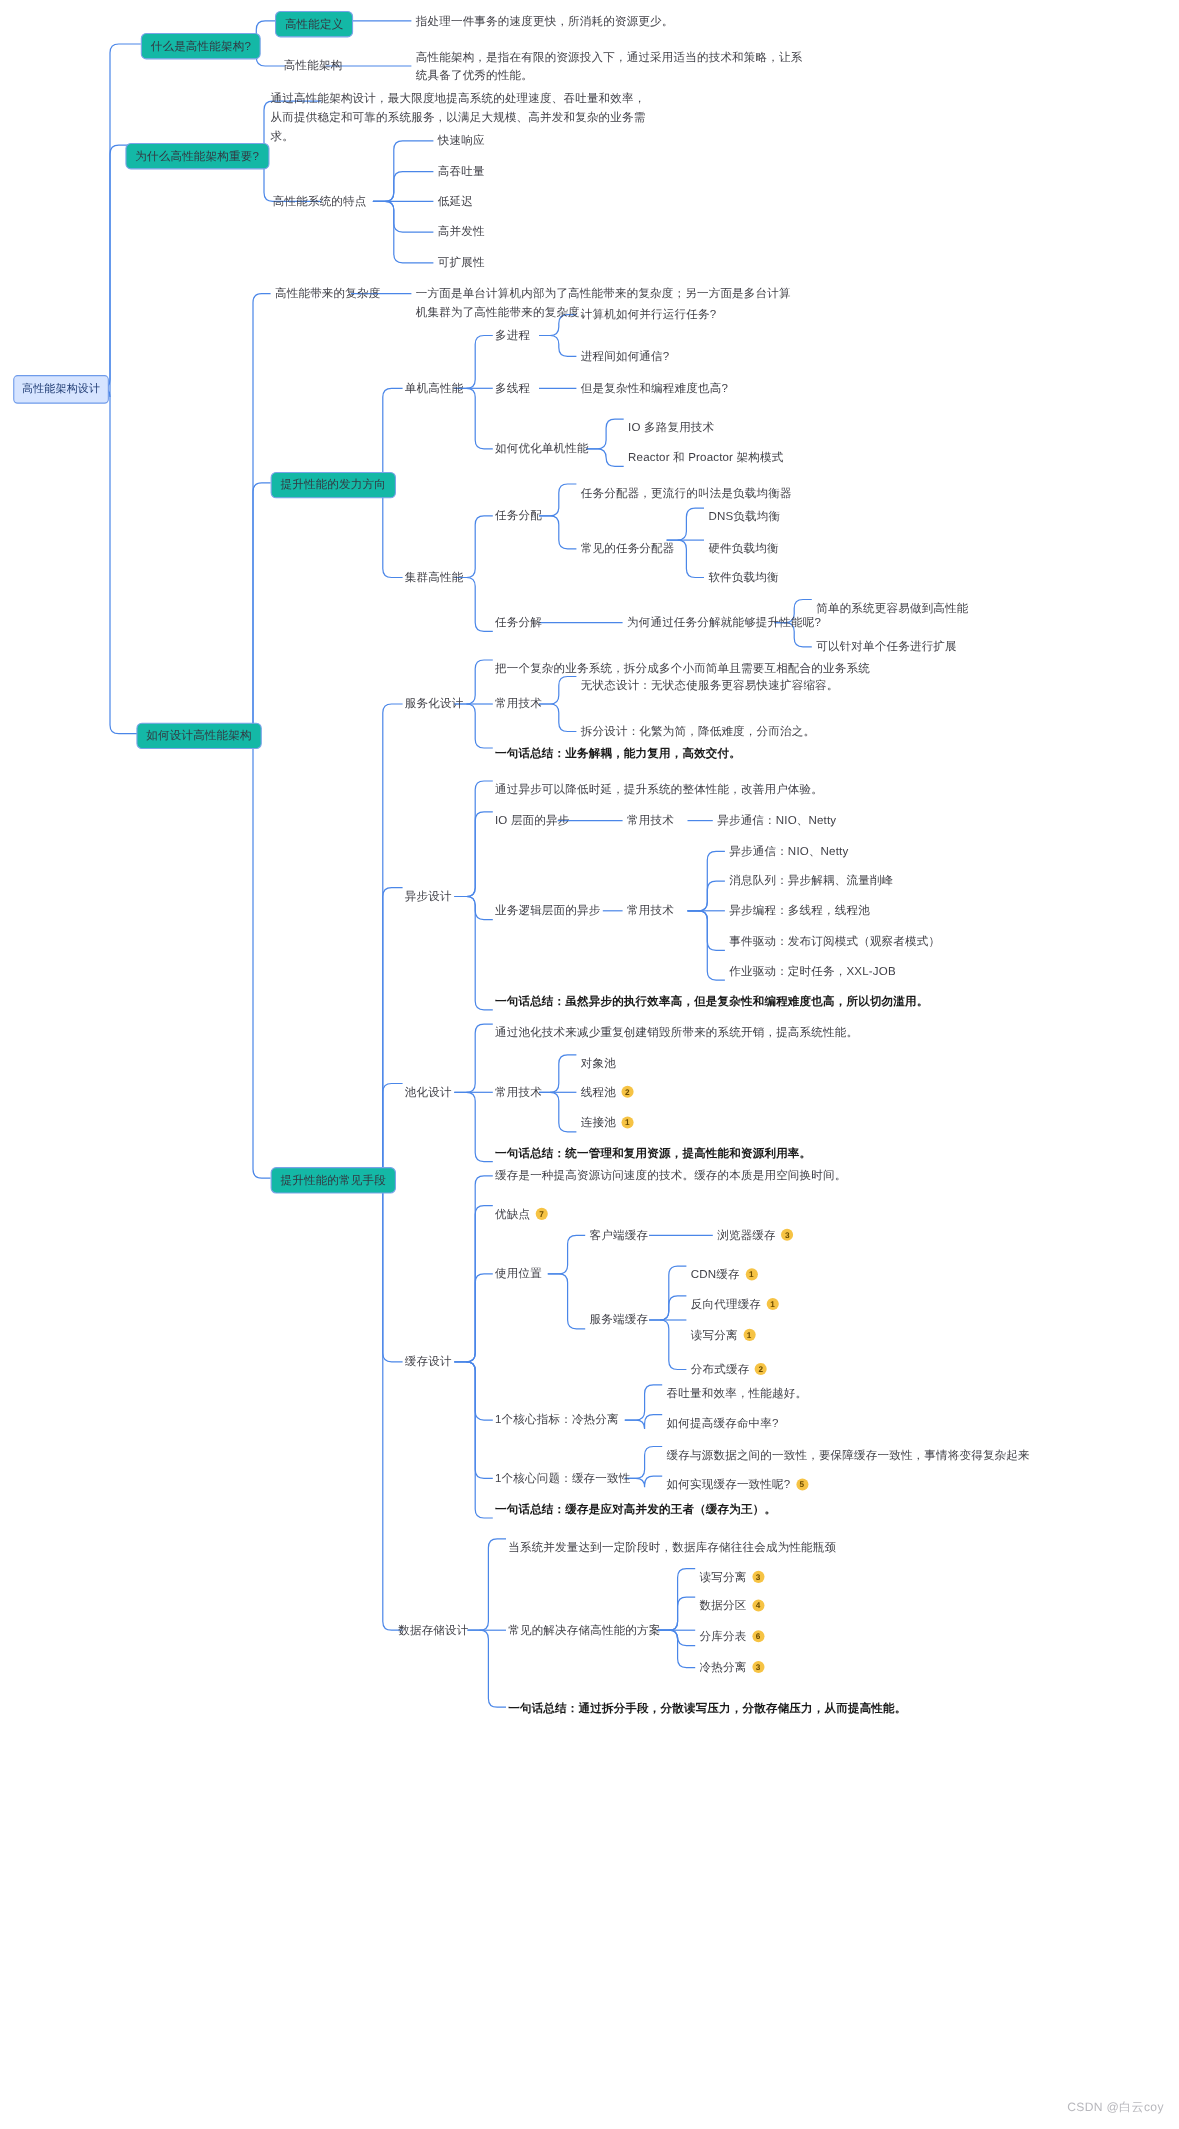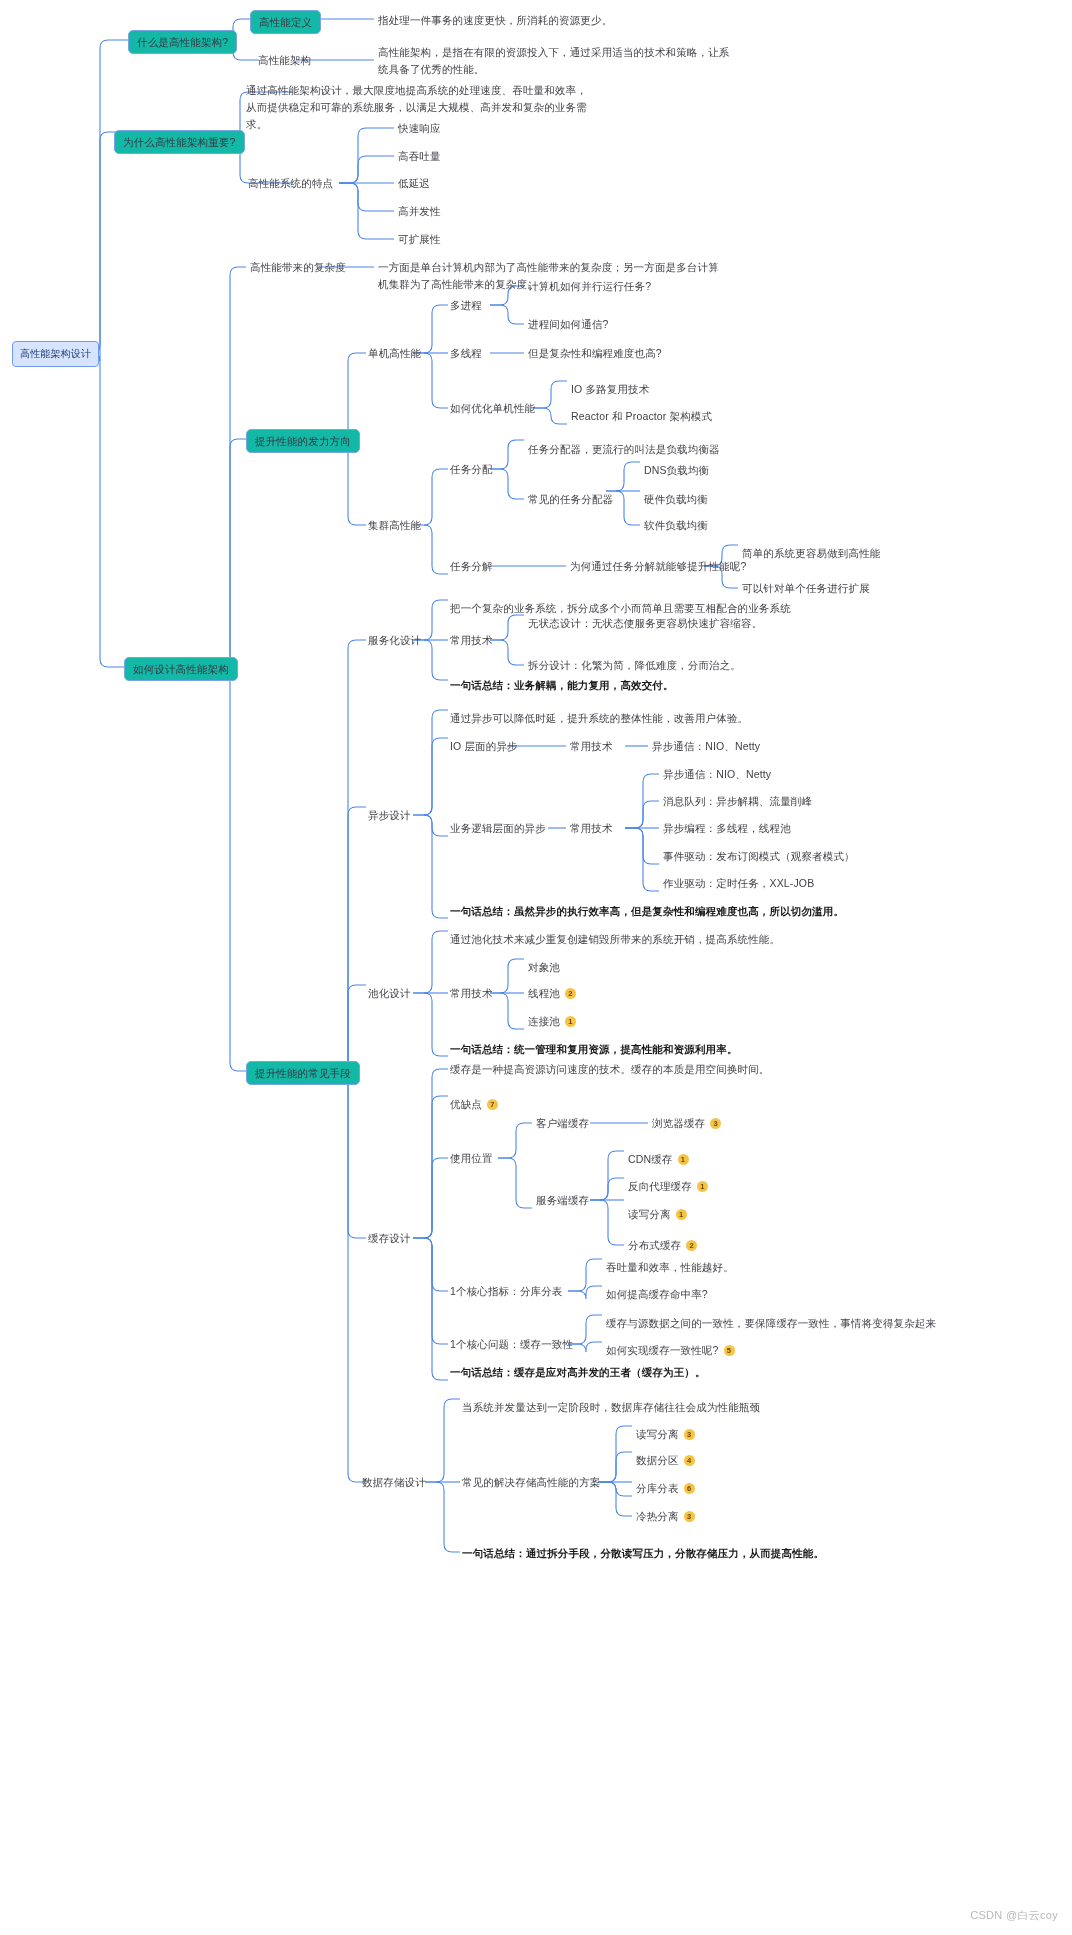--- a/index.html
+++ b/index.html
@@ -309,21 +309,21 @@
   </div>
   <div class="node" style="left:628px;top:1178px;">
     <span>反向代理缓存</span><span class="badge">1</span>
   </div>
   <div class="node" style="left:628px;top:1206px;">
     <span>读写分离</span><span class="badge">1</span>
   </div>
   <div class="node" style="left:628px;top:1237px;">
     <span>分布式缓存</span><span class="badge">2</span>
   </div>
-  <div class="node" style="left:450px;top:1283px;">1个核心指标：分库分表</div>
+  <div class="node" style="left:450px;top:1283px;">1个核心指标：冷热分离</div>
   <div class="node" style="left:606px;top:1259px;">吞吐量和效率，性能越好。</div>
   <div class="node" style="left:606px;top:1286px;">如何提高缓存命中率?</div>
   <div class="node" style="left:450px;top:1336px;">1个核心问题：缓存一致性</div>
   <div class="node" style="left:606px;top:1315px;">缓存与源数据之间的一致性，要保障缓存一致性，事情将变得复杂起来</div>
   <div class="node" style="left:606px;top:1342px;">
     <span>如何实现缓存一致性呢?</span><span class="badge">5</span>
   </div>
   <div class="node summary" style="left:450px;top:1364px;">一句话总结：缓存是应对高并发的王者（缓存为王）。</div>
 
   <div class="node" style="left:362px;top:1474px;">数据存储设计</div>

